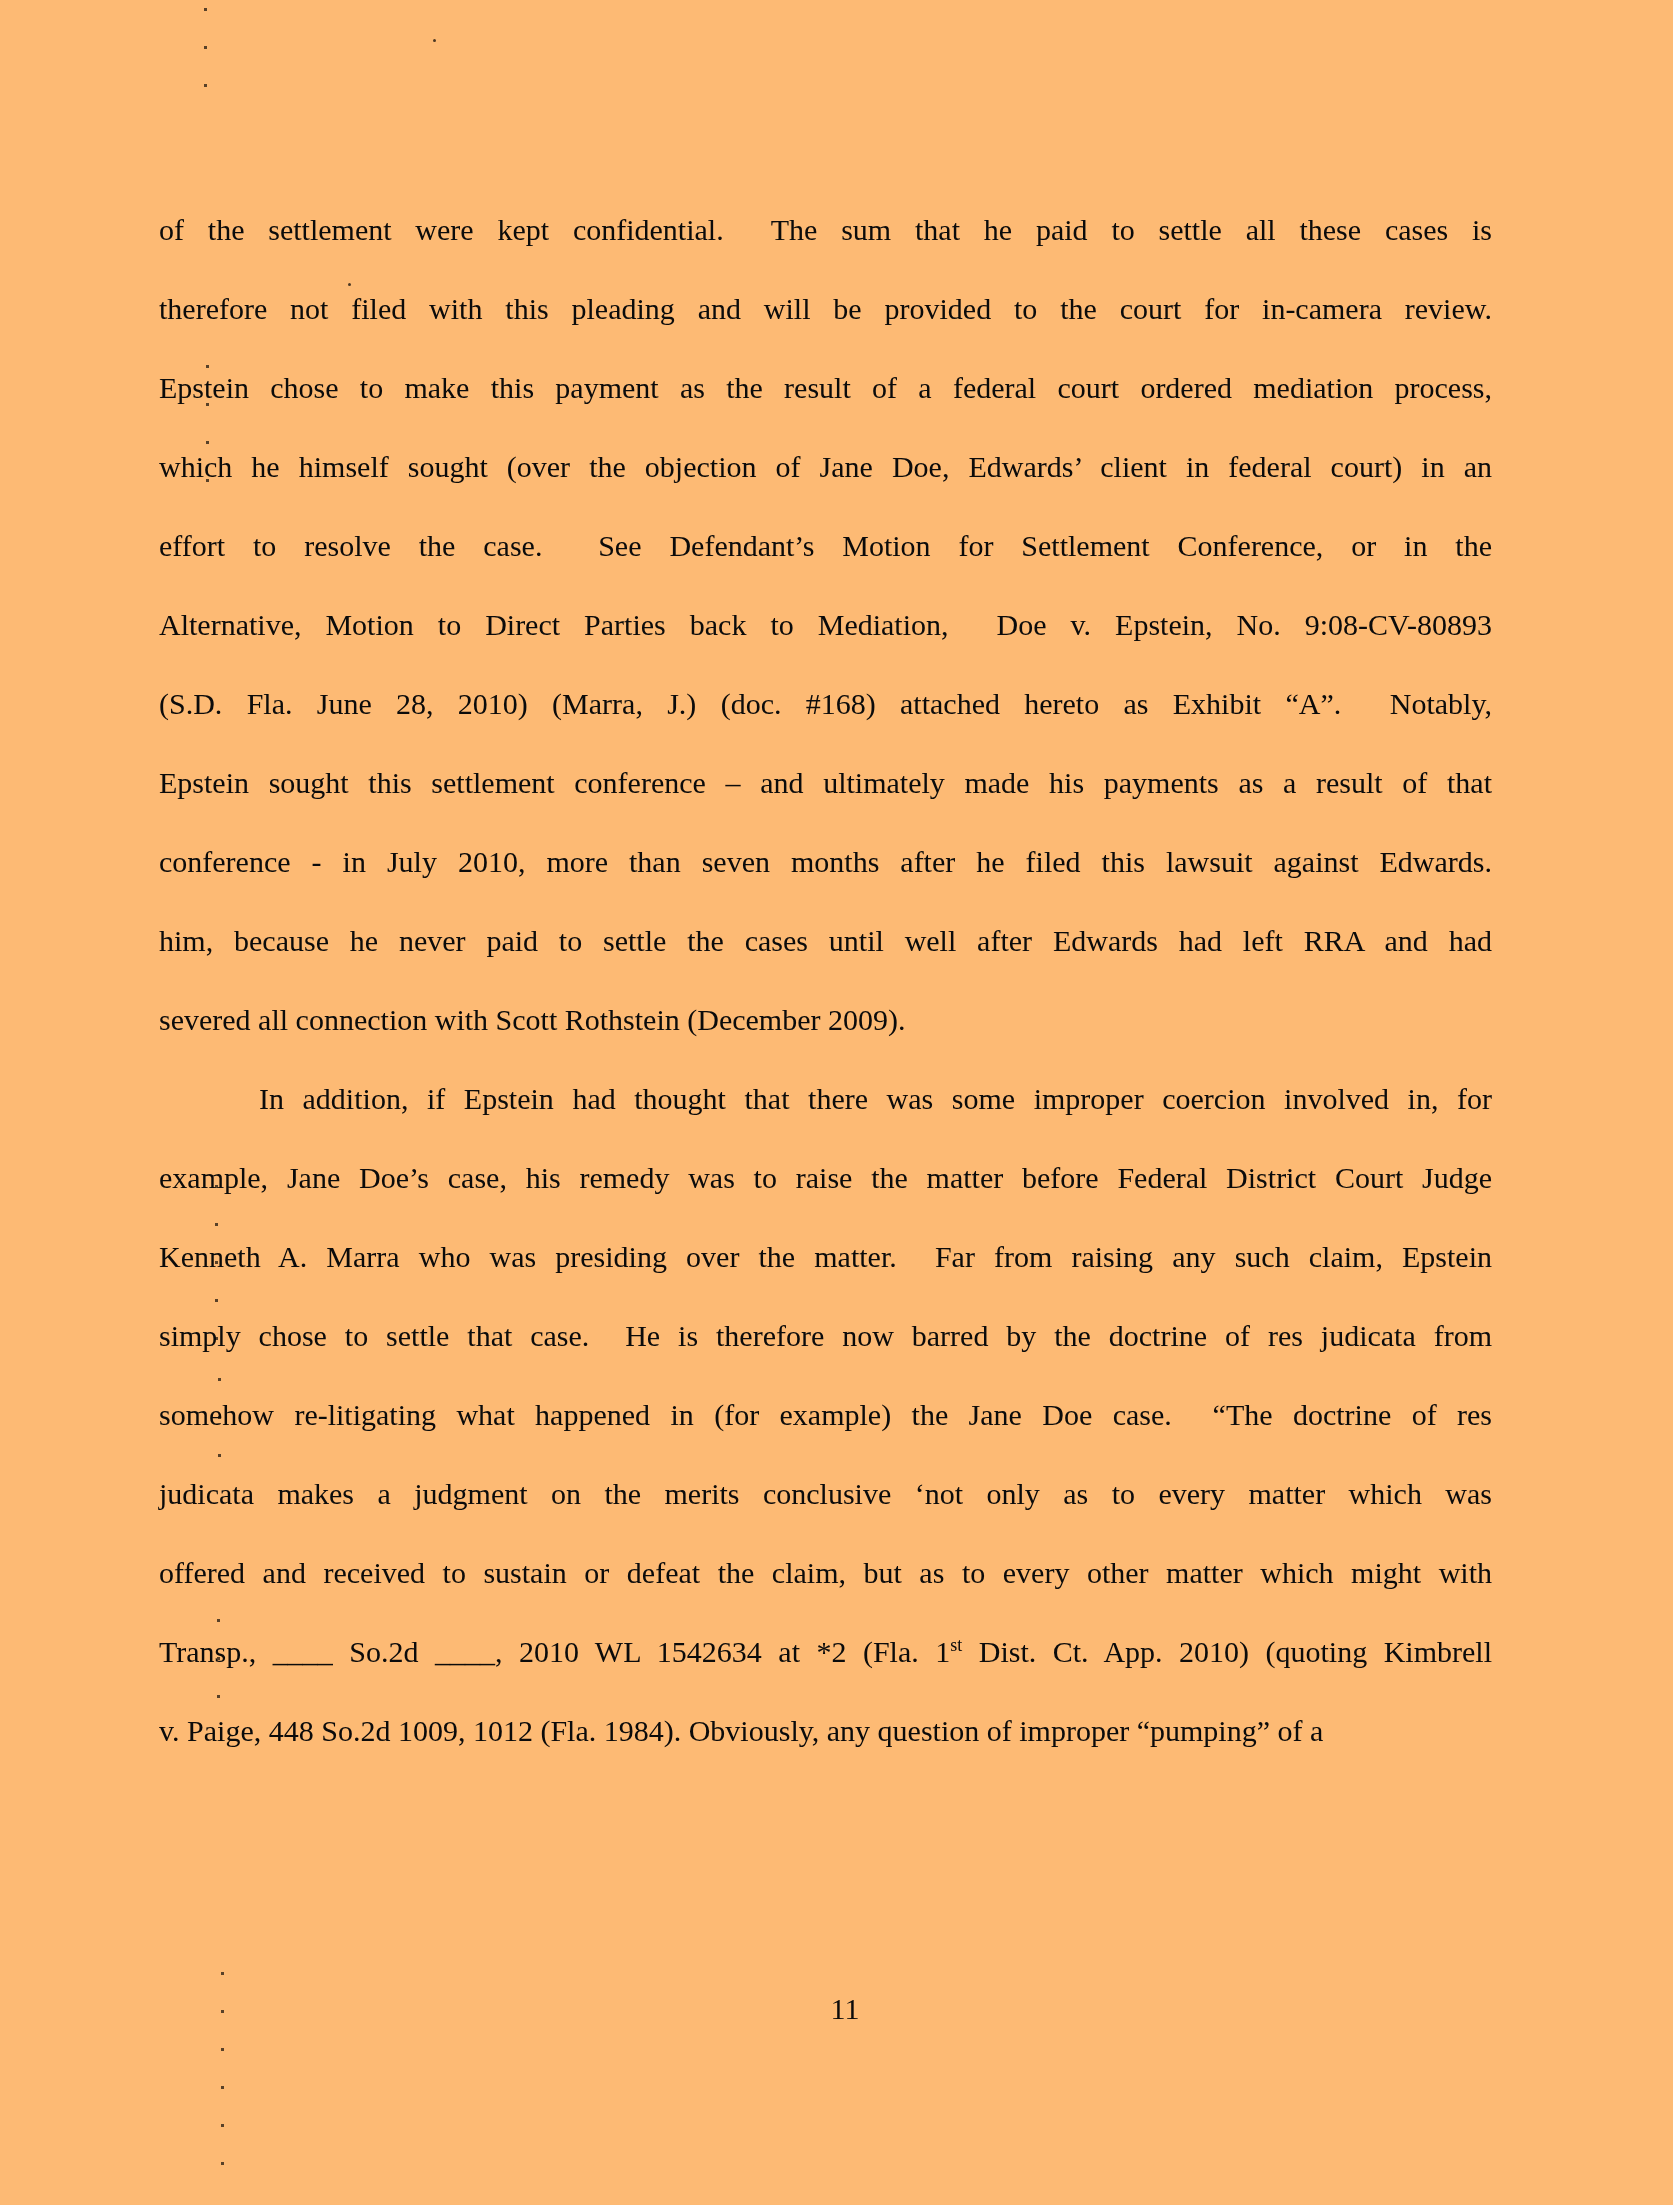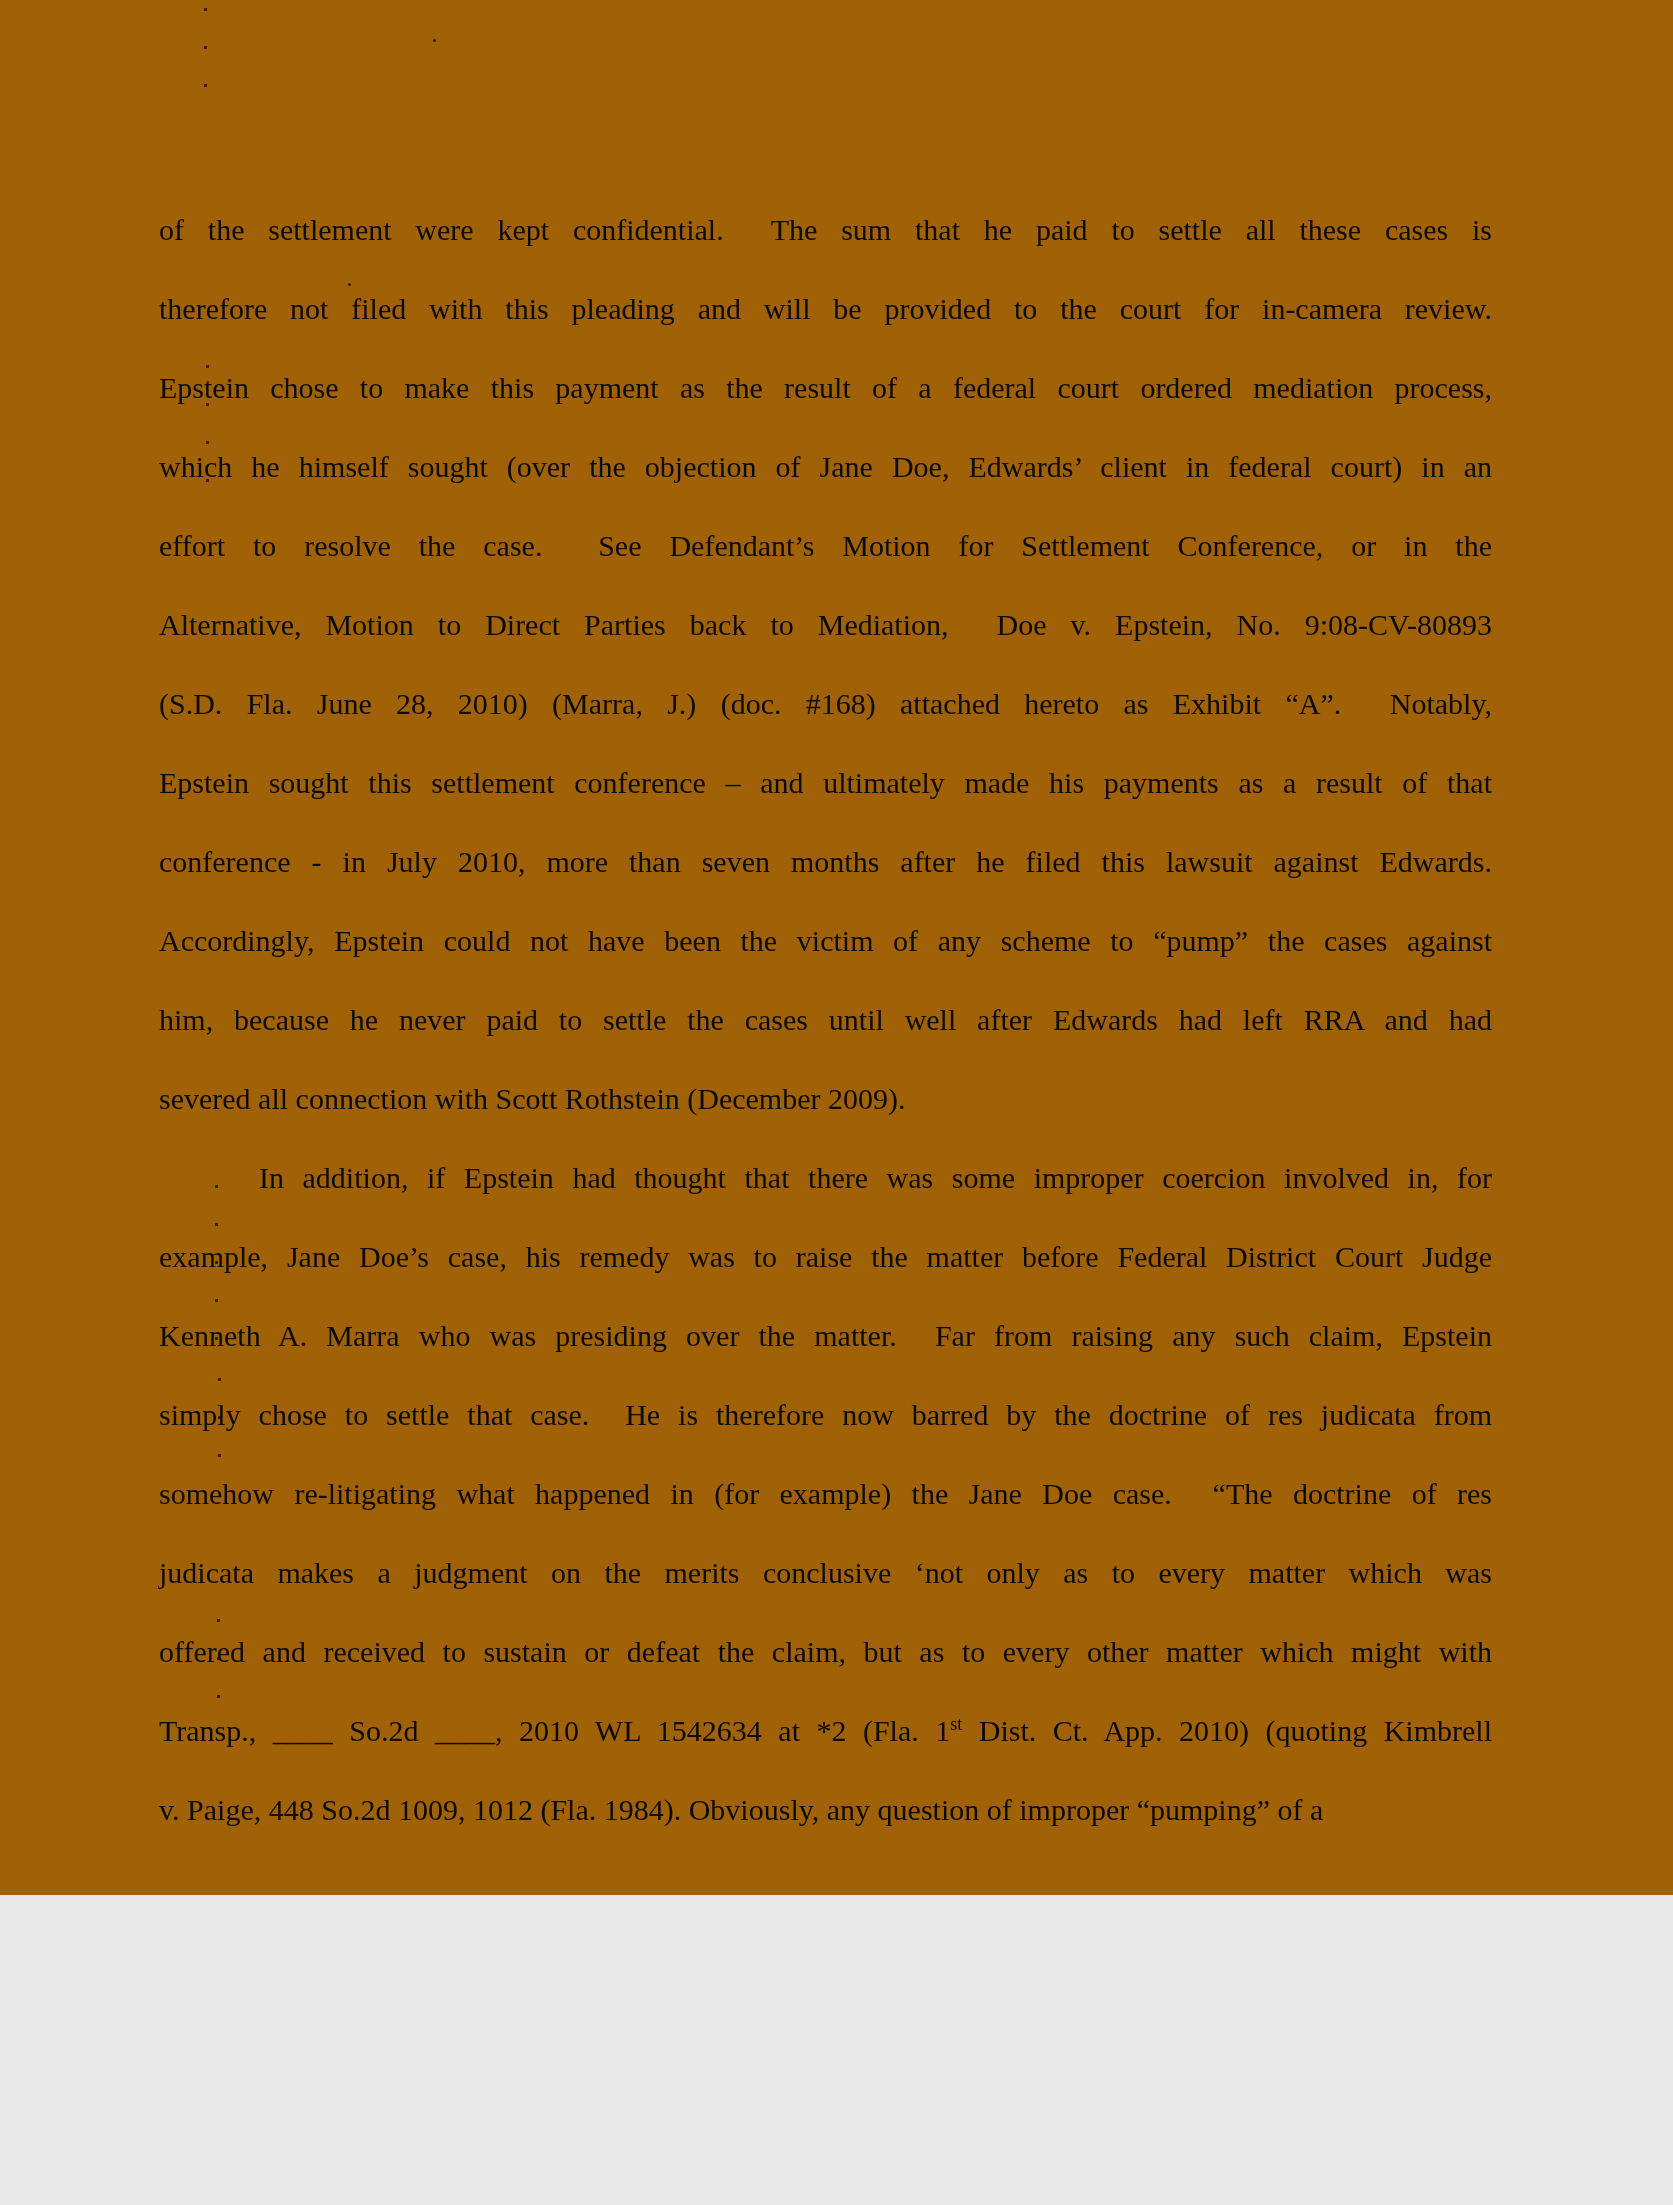--- a/index.html
+++ b/index.html
@@ -3,22 +3,22 @@
 <meta charset="utf-8">
 <style>
   html, body {
     margin: 0;
     padding: 0;
     background: #e8e8e8;
   }
   .page {
     position: relative;
     width: 1674px;
-    height: 1895px;
-    background: #a16207;
+    height: 2205px;
+    background: #fdba74;
     font-family: "Liberation Serif", "DejaVu Serif", serif;
     color: #0b0b0b;
     overflow: hidden;
   }
   .text-block {
     position: absolute;
     left: 159px;
     top: 190px;
     width: 1333px;
   }
@@ -85,21 +85,20 @@
   <div class="text-block">
       <div class="line justify"><span>of the settlement were kept confidential.  The sum that he paid to settle all these cases is</span></div>
       <div class="line justify"><span>therefore not filed with this pleading and will be provided to the court for in-camera review.</span></div>
       <div class="line justify"><span>Epstein chose to make this payment as the result of a federal court ordered mediation process,</span></div>
       <div class="line justify"><span>which he himself sought (over the objection of Jane Doe, Edwards’ client in federal court) in an</span></div>
       <div class="line justify"><span>effort to resolve the case.  </span><span class="italic">See</span><span> Defendant’s Motion for Settlement Conference, or in the</span></div>
       <div class="line justify"><span>Alternative, Motion to Direct Parties back to Mediation,  </span><span class="italic">Doe v. Epstein</span><span>, No. 9:08-CV-80893</span></div>
       <div class="line justify"><span>(S.D. Fla. June 28, 2010) (Marra, J.) (doc. #168) attached hereto as Exhibit “A”.  Notably,</span></div>
       <div class="line justify"><span>Epstein sought this settlement conference – and ultimately made his payments as a result of that</span></div>
       <div class="line justify"><span>conference - in July 2010, more than seven months after he filed this lawsuit against Edwards.</span></div>
-      <div class="line justify"><span>Accordingly, Epstein could not have been the victim of any scheme to “pump” the cases against</span></div>
       <div class="line justify"><span>him, because he never paid to settle the cases until well after Edwards had left RRA and had</span></div>
       <div class="line"><span>severed all connection with Scott Rothstein (December 2009).</span></div>
       <div class="line justify indent"><span>In addition, if Epstein had thought that there was some improper coercion involved in, for</span></div>
       <div class="line justify"><span>example, Jane Doe’s case, his remedy was to raise the matter before Federal District Court Judge</span></div>
       <div class="line justify"><span>Kenneth A. Marra who was presiding over the matter.  Far from raising any such claim, Epstein</span></div>
       <div class="line justify"><span>simply chose to settle that case.  He is therefore now barred by the doctrine of res judicata from</span></div>
       <div class="line justify"><span>somehow re-litigating what happened in (for example) the Jane Doe case.  “The doctrine of res</span></div>
       <div class="line justify"><span>judicata makes a judgment on the merits conclusive ‘not only as to every matter which was</span></div>
       <div class="line justify"><span>offered and received to sustain or defeat the claim, but as to every other matter which might with</span></div>
       <div class="line justify"><span class="italic">Transp.,</span><span> ____ So.2d ____, 2010 WL 1542634 at *2 (Fla. 1</span><span class="sup">st</span><span> Dist. Ct. App. 2010) (</span><span class="italic">quoting Kimbrell</span></div>

